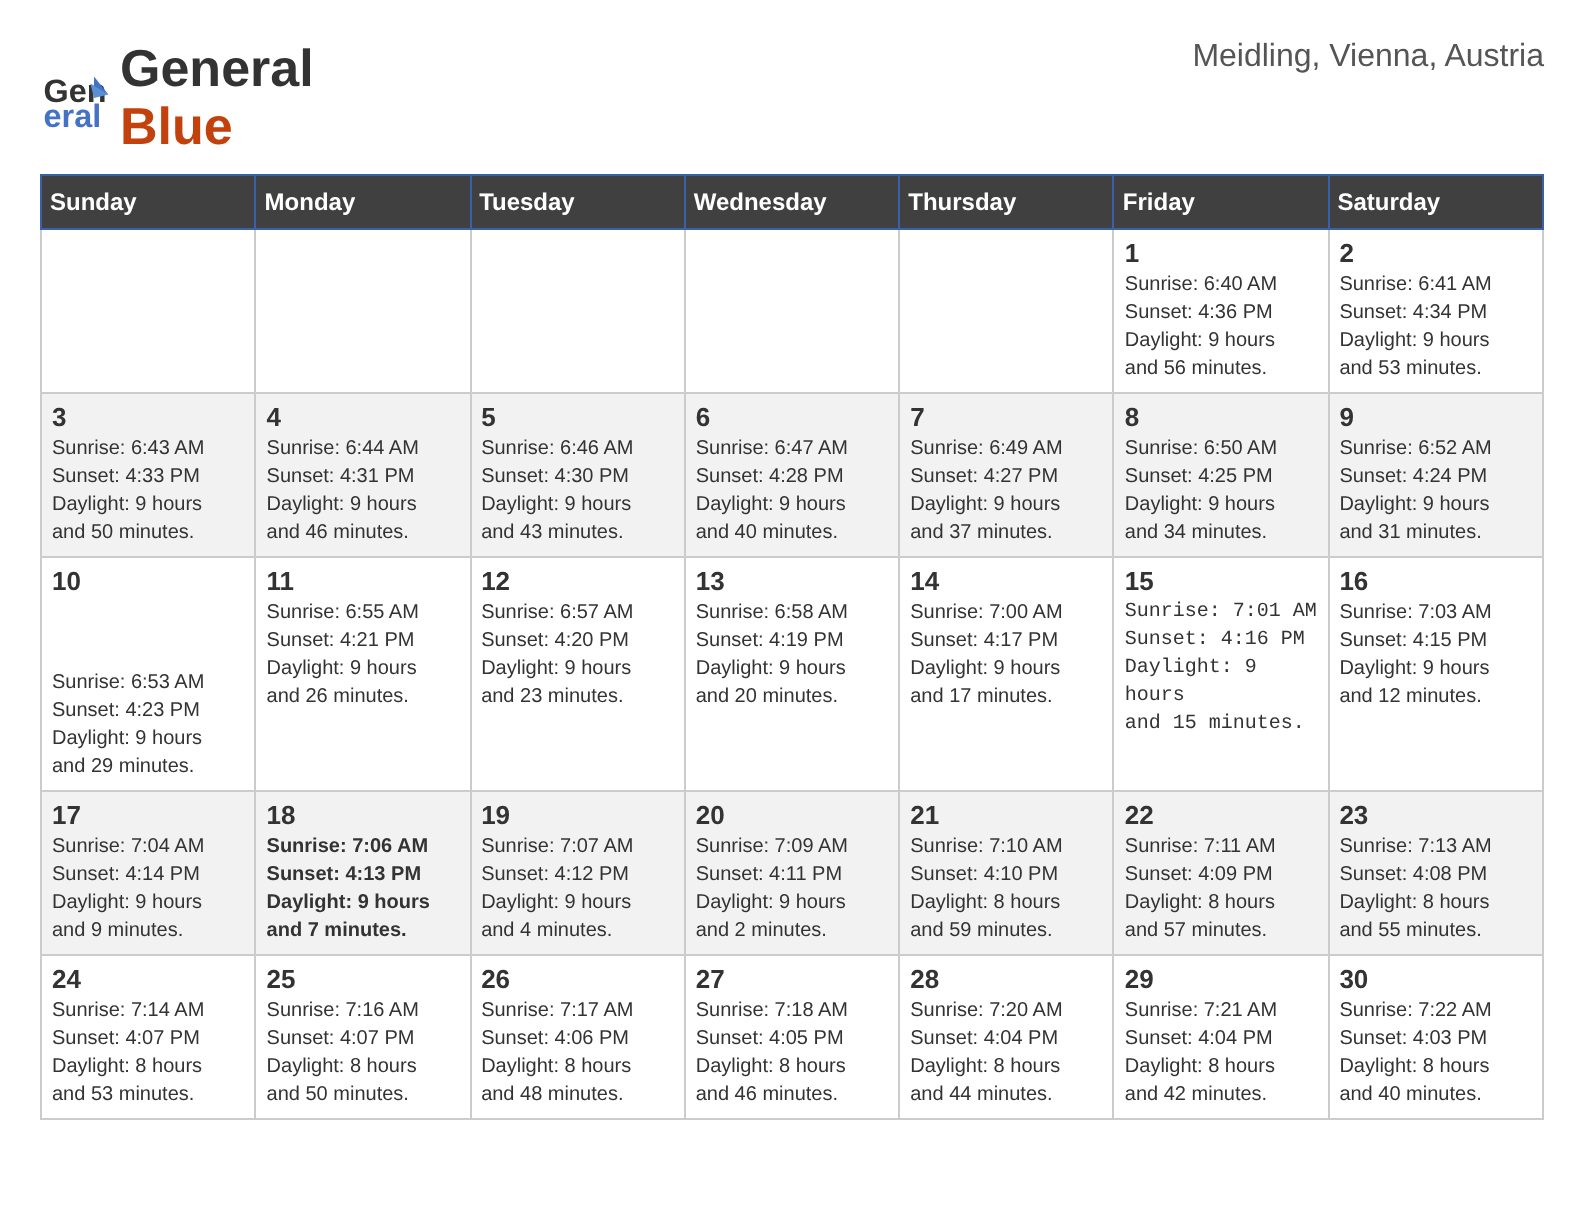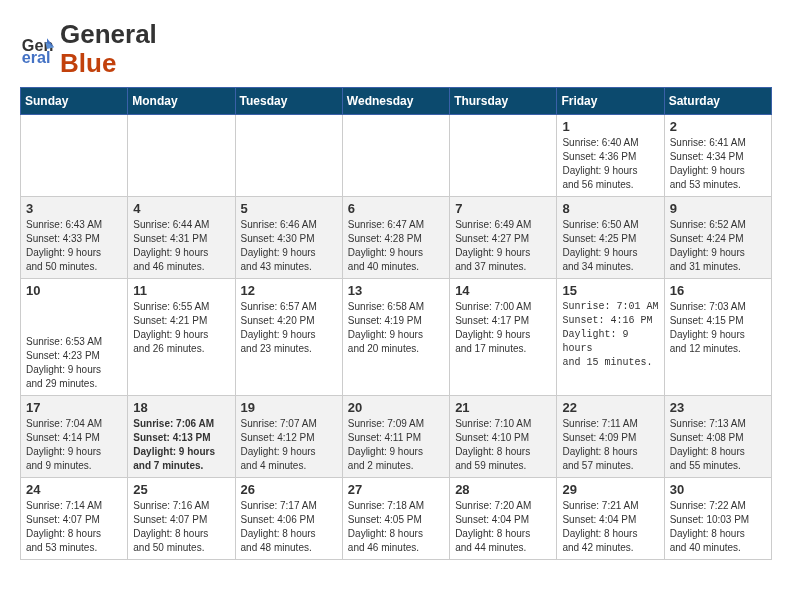--- a/index.html
+++ b/index.html
@@ -45,21 +45,21 @@
     .location {
       font-size: 16px;
       color: #555;
     }
     table {
       width: 100%;
       border-collapse: collapse;
       table-layout: fixed;
     }
     thead tr th {
-      background: #0c4a6e;
+      background: #404040;
       color: #fff;
       font-size: 12px;
       font-weight: bold;
       padding: 6px 4px;
       text-align: left;
       border: 1px solid #3a60a8;
     }
     tbody tr td {
       vertical-align: top;
       border: 1px solid #ccc;
@@ -98,20 +98,21 @@
       <text x="2" y="36" font-size="18" font-weight="bold" fill="#4472c4">eral</text>
       <polygon points="30,8 38,18 30,14" fill="#4472c4"></polygon>
       <polygon points="28,12 38,18 30,20" fill="#5b8fd4"></polygon>
     </svg>
     <div class="logo-text">
       <span>General</span>
       <span style="color:#c2410c;">Blue</span>
     </div>
   </div>
   <div class="title-block">
+    <div class="location">Meidling, Vienna, Austria</div>
   </div>
 </div>
 
 <table>
   <thead>
     <tr>
     <th>Sunday</th>
         <th>Monday</th>
         <th>Tuesday</th>
         <th>Wednesday</th>
@@ -334,19 +335,19 @@
         <td>
           <span class="day-num">29</span>
           <div class="day-info" style="white-space: pre-line;">Sunrise: 7:21 AM
 Sunset: 4:04 PM
 Daylight: 8 hours
 and 42 minutes.</div>
         </td>
         <td>
           <span class="day-num">30</span>
           <div class="day-info" style="white-space: pre-line;">Sunrise: 7:22 AM
-Sunset: 10:03 PM
+Sunset: 4:03 PM
 Daylight: 8 hours
 and 40 minutes.</div>
         </td>
       </tr>
     </tbody>
 </table>
 
 </body></html>

